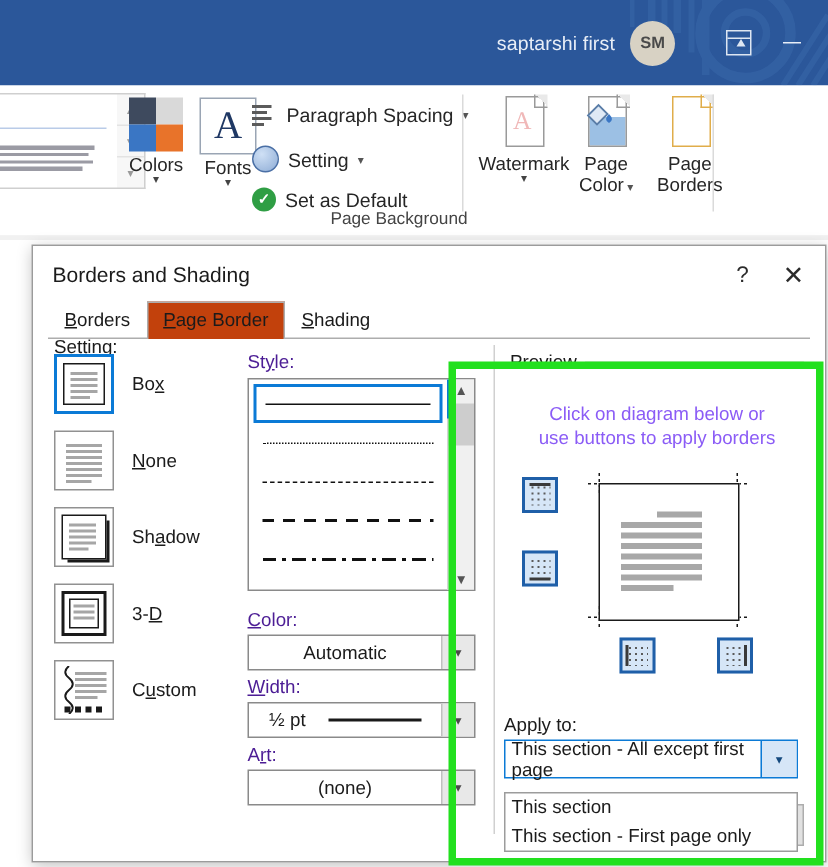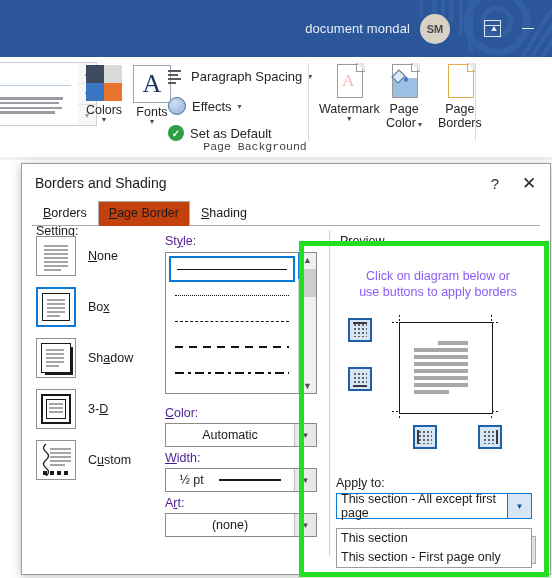--- a/index.html
+++ b/index.html
@@ -336,21 +336,21 @@
         </g>
         <g stroke="#3a68aa" fill="none">
           <circle cx="275" cy="22" r="30" stroke-width="7"></circle>
           <circle cx="275" cy="22" r="14" stroke-width="5"></circle>
           <path d="M300 57 L330 10" stroke-width="4"></path>
           <path d="M310 57 L340 10" stroke-width="4"></path>
           <path d="M320 57 L350 10" stroke-width="4"></path>
         </g>
       </svg>
       <div class="tb-right">
-        <span class="user-name">document mondal</span>
+        <span class="user-name">saptarshi first</span>
         <span class="avatar">SM</span>
         <span class="tb-btn">
           <span class="ribbon-btn-box"></span>
         </span>
         <span class="tb-btn">
           <span class="minimize-glyph"></span>
         </span>
       </div>
     </div>
 
@@ -396,21 +396,21 @@
             <i style="top:5px;width:10px"></i>
             <i style="top:9px;width:13px"></i>
             <i style="top:13px;width:8px"></i>
         </span>
         <span>Paragraph Spacing</span>
         <span class="dd-caret">▾</span>
       </div>
 
       <div class="rb-row" style="left:168px; top:40px;">
         <span class="effects-icon"></span>
-        <span>Effects</span>
+        <span>Setting</span>
         <span class="dd-caret">▾</span>
       </div>
 
       <div class="rb-row" style="left:168px; top:68px;">
         <span class="check-icon">✓</span>
         <span>Set as Default</span>
       </div>
 
       <div class="ribbon-sep" style="left:308px;"></div>
 
@@ -447,21 +447,21 @@
           <span class="doc-fold" style="border-color:#e0ad4a"></span>
         </span>
         <span class="rb-label">
           <span>Page</span><br>
           <span>Borders</span>
         </span>
       </div>
 
       <div class="ribbon-sep" style="left:475px;"></div>
 
-      <div class="group-label" style="top:83px; left:125px; width:260px;font-family:Liberation Mono, monospace;">Page Background</div>
+      <div class="group-label" style="top:83px; left:136px; width:260px;">Page Background</div>
     </div>
 
     <div class="doc-area">
       <div class="ruler"></div>
     </div>
   </div>
 
   <div class="dialog">
 
     <div class="dlg-title">
@@ -477,47 +477,47 @@
       <div class="tab active"><span class="tab-u">P</span>age Border</div>
       <div class="tab"><span class="tab-u">S</span>hading</div>
     </div>
     <div class="tabs-rule"></div>
 
     <div class="panel">
 
       <div class="sec-label" style="left:4px; top:-2px;">Setting:</div>
       <div class="setting-col">
 
-        <div class="set-item">
-          <span class="set-thumb">
-            <span class="st-lines">
-              <i style="width:100%"></i>
-                <i style="width:100%"></i>
-                <i style="width:100%"></i>
-              <i style="width:100%"></i>
-                <i style="width:100%"></i>
-                <i style="width:100%"></i>
-                <i style="width:70%"></i>
-            </span>
-          </span>
-          <span class="set-name"><span class="tab-u">N</span>one</span>
-        </div>
-
         <div class="set-item selected">
           <span class="set-thumb">
             <span class="st-box"></span>
             <span class="st-lines" style="left:9px;top:10px;right:9px">
               <i style="width:100%"></i>
                 <i style="width:100%"></i>
                 <i style="width:100%"></i>
                 <i style="width:100%"></i>
                 <i style="width:70%"></i>
             </span>
           </span>
           <span class="set-name">Bo<span class="tab-u">x</span></span>
+        </div>
+
+        <div class="set-item">
+          <span class="set-thumb">
+            <span class="st-lines">
+              <i style="width:100%"></i>
+                <i style="width:100%"></i>
+                <i style="width:100%"></i>
+              <i style="width:100%"></i>
+                <i style="width:100%"></i>
+                <i style="width:100%"></i>
+                <i style="width:70%"></i>
+            </span>
+          </span>
+          <span class="set-name"><span class="tab-u">N</span>one</span>
         </div>
 
         <div class="set-item">
           <span class="set-thumb">
             <span class="st-shadow-sh"></span>
             <span class="st-shadow-main"></span>
             <span class="st-lines" style="left:9px;top:10px;width:18px">
               <i style="width:100%"></i>
                 <i style="width:100%"></i>
                 <i style="width:100%"></i>

